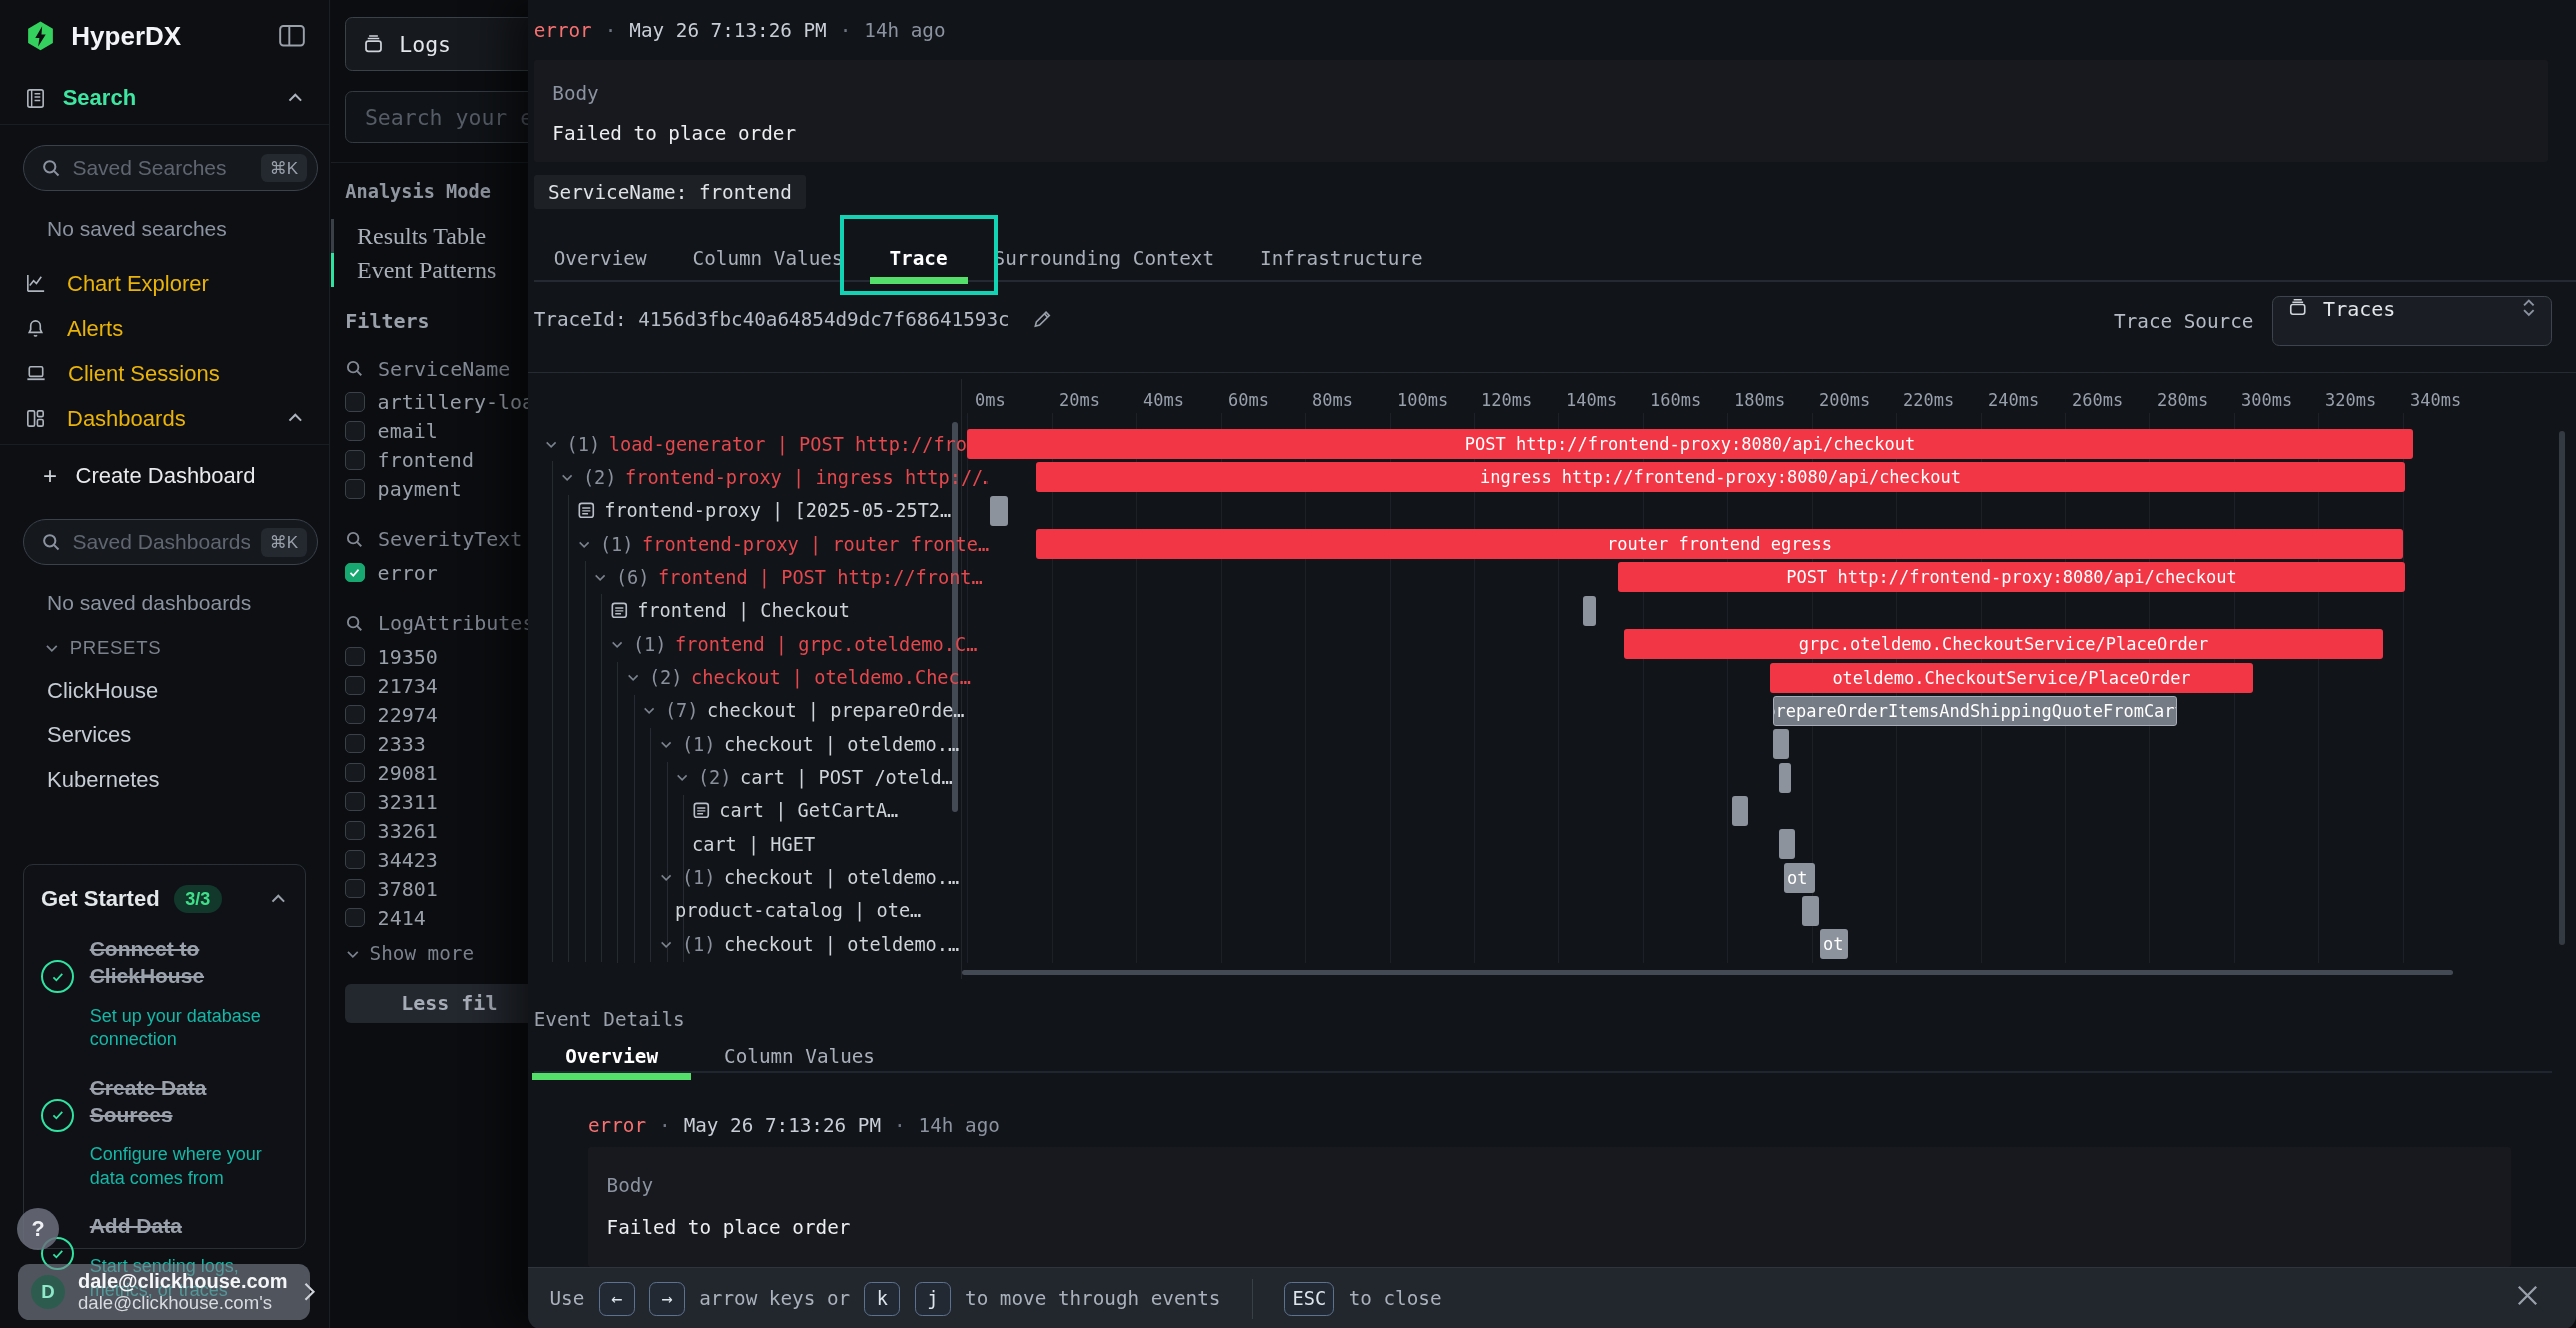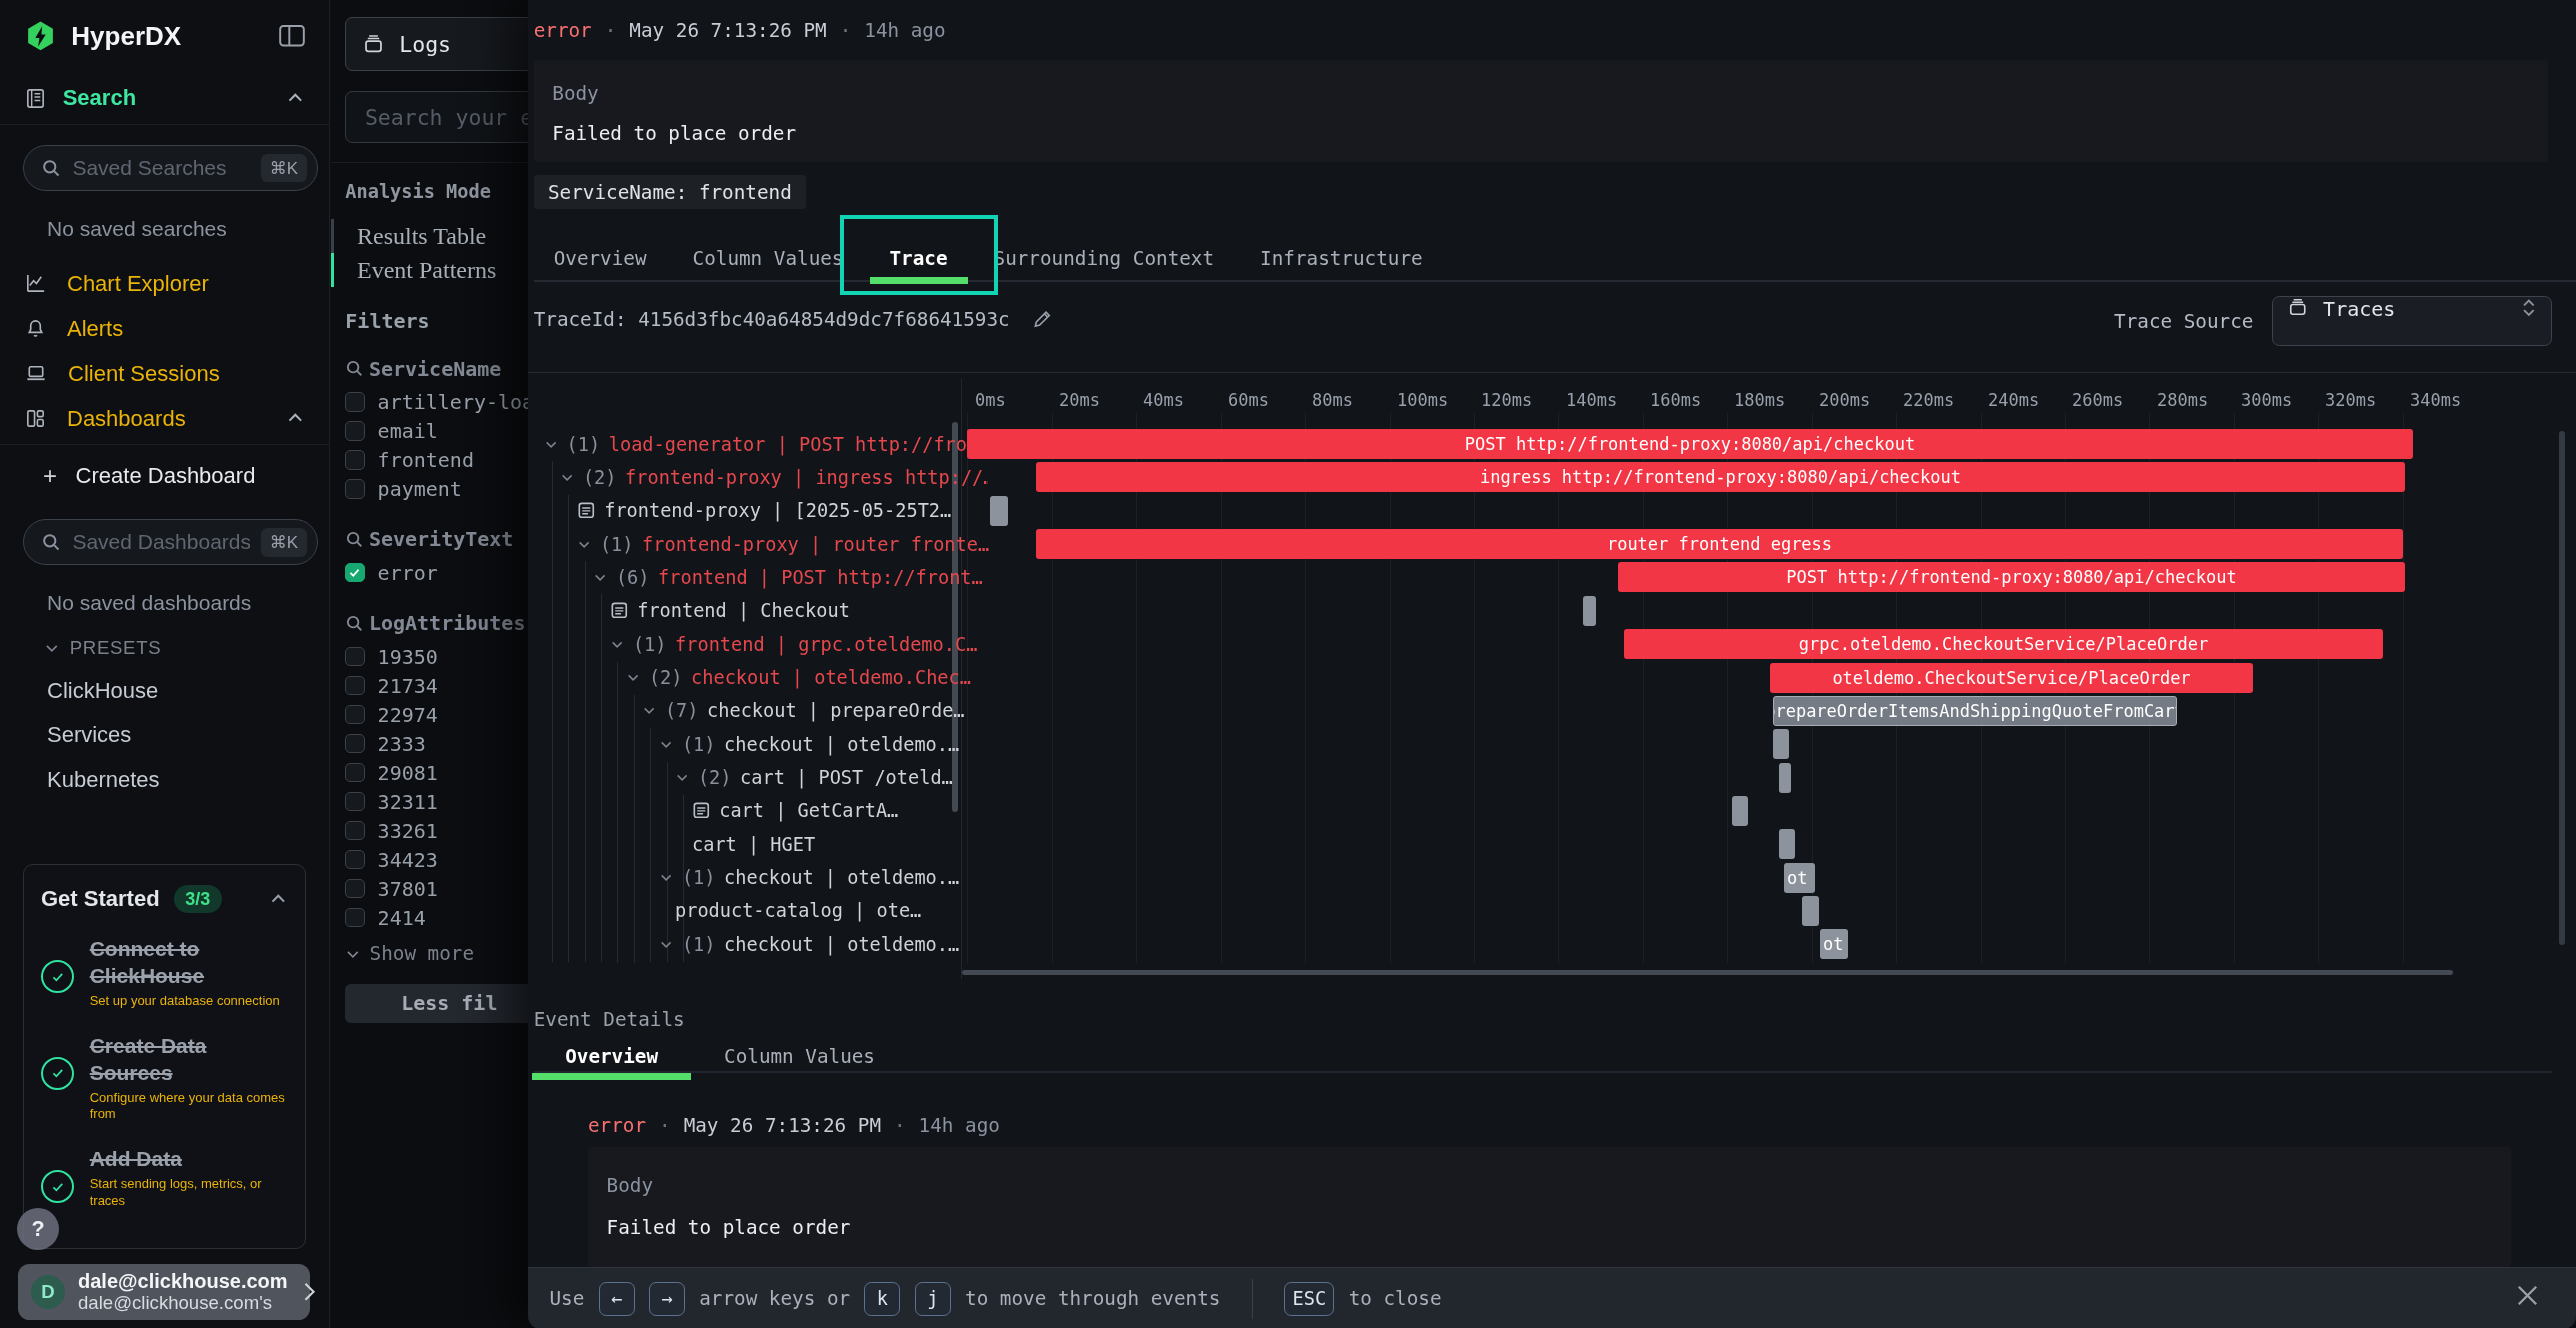--- a/index.html
+++ b/index.html
@@ -38,21 +38,21 @@
            border-radius:10px;background:#0f1116;box-sizing:border-box;padding:20px 17px;}
   .gs-head{display:flex;align-items:center;gap:14.3px;}
   .gs-title{font-weight:bold;font-size:22px;color:#e4e7ea;}
   .gs-badge{background:#11382a;color:#3fe089;font-weight:bold;font-size:18px;border-radius:715px;
             padding:3.6px 11.4px;}
   .gs-head .icon{margin-left:auto;}
   .gs-item{display:flex;gap:15.7px;margin-top:23px;}
   .gs-check{flex:none;width:29px;height:29px;border-radius:50%;border:2.1px solid #2fe3a0;
             display:flex;align-items:center;justify-content:center;margin-top:24px;}
   .gs-item-title{font-weight:bold;font-size:21px;color:#9aa1ab;text-decoration:line-through;line-height:1.28;}
-  .gs-item-desc{font-size:13px;color:#eab308;line-height:1.3;margin-top:3px;}
+  .gs-item-desc{font-size:18px;color:#14b8a6;line-height:1.3;margin-top:15px;}
   .help-fab{position:absolute;left:17px;top:1208px;width:42px;height:42px;border-radius:50%;
             background:rgba(108,112,125,.85);display:flex;align-items:center;justify-content:center;
             font-weight:bold;font-size:21.5px;color:#eef0f3;}
   .user-chip{position:absolute;left:18px;top:1264px;width:292px;height:56px;border-radius:11.4px;
              background:rgba(125,130,143,.6);display:flex;align-items:center;padding:0 13px;gap:13px;
              box-sizing:border-box;}
   .avatar{flex:none;width:34px;height:34px;border-radius:50%;background:#2d5c4f;color:#8fe8c9;
           font-weight:bold;font-size:18.6px;display:flex;align-items:center;justify-content:center;}
   .user-email{font-weight:bold;font-size:20px;color:#f4f6f8;line-height:1.1;}
   .user-team{font-size:18.6px;color:#d8dbe0;line-height:1.2;}
@@ -66,22 +66,22 @@
   .q-box{margin:20px 0 0 14.3px;width:197px;height:52px;border:1.4px solid #343a42;border-radius:7.2px;
          background:#101317;display:flex;align-items:center;padding:0 18.6px;box-sizing:border-box;}
   .q-box .ph{font-size:21.5px;color:#555c66;white-space:nowrap;}
   .col2-div{border-bottom:1.4px solid #191e24;margin-top:18.6px;}
   .sec-label{margin:18.6px 0 0 14.3px;font-weight:bold;font-size:18.6px;color:#8f96a0;}
   .modes{margin-top:17px;}
   .mode-row{height:34px;border-left:3.6px solid #3a4047;padding-left:23px;display:flex;align-items:center;
             font-size:24px;color:#a9afb8;font-family:Liberation Serif, serif;}
   .mode-row.active{border-left-color:#2fe3a0;}
   .filters-title{margin:21.5px 0 0 14.3px;font-weight:bold;font-size:20px;color:#9aa1ab;}
-  .fgroup-head{display:flex;align-items:center;gap:5px;margin:21.5px 0 4.3px 14.3px;height:29px;
-               font-weight:bold;font-size:20px;color:#838a95;}
+  .fgroup-head{display:flex;align-items:center;gap:14px;margin:21.5px 0 4.3px 14.3px;height:29px;
+               font-weight:normal;font-size:20px;color:#838a95;}
   .fopt{display:flex;align-items:center;gap:13px;margin-left:14.3px;height:29px;}
   .fbox{flex:none;width:19.3px;height:19.3px;border:1.4px solid #3a4149;border-radius:5px;background:#16191e;
         box-sizing:border-box;display:flex;align-items:center;justify-content:center;}
   .fbox.checked{background:#16a870;border-color:#16a870;color:#fff;}
   .fopt .lbl{font-size:20px;color:#99a0aa;white-space:nowrap;}
   .show-more{display:flex;align-items:center;gap:8.6px;margin:10px 0 0 14.3px;font-size:19.3px;color:#7b828d;}
   .less-btn{margin:18.6px 0 0 14.3px;width:208px;height:39px;background:#23272e;border-radius:5.7px;
             display:flex;align-items:center;justify-content:center;font-weight:bold;font-size:20px;color:#a6acb6;text-align:right;}
 
   

